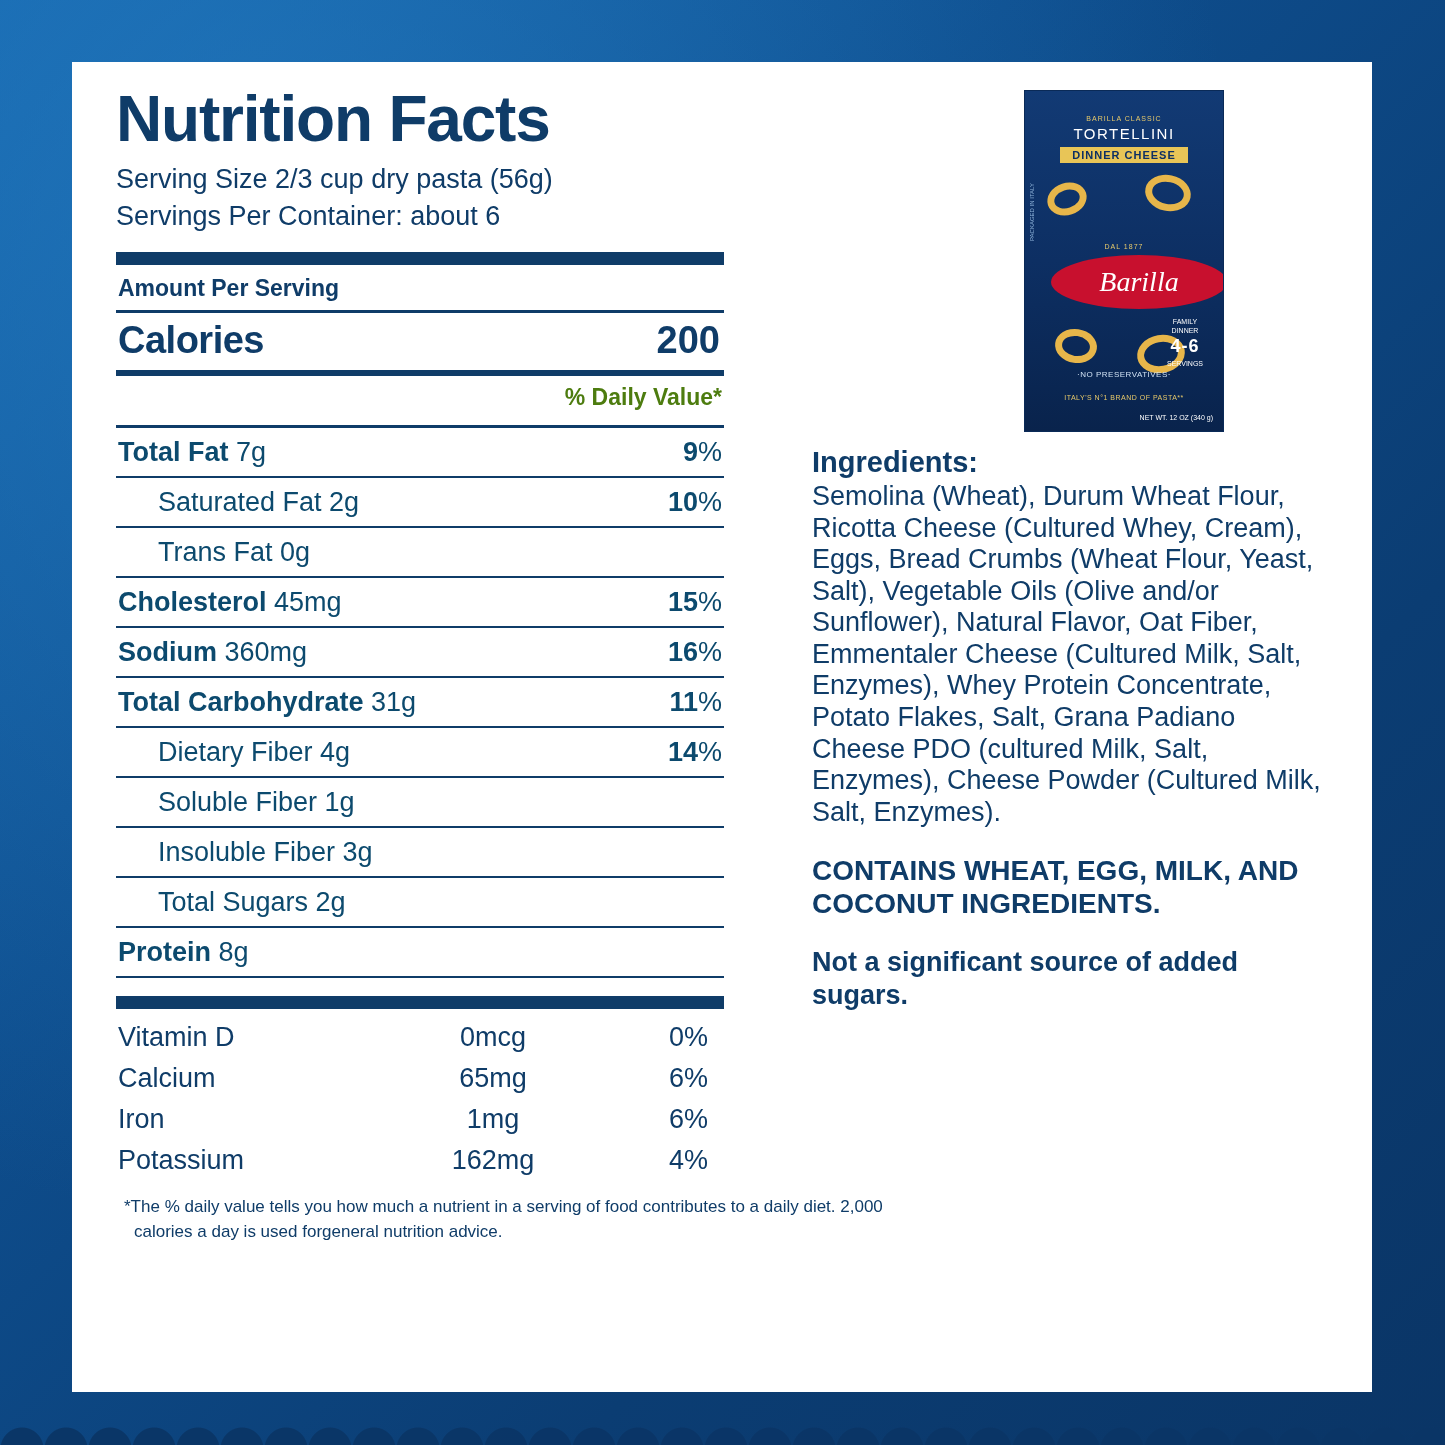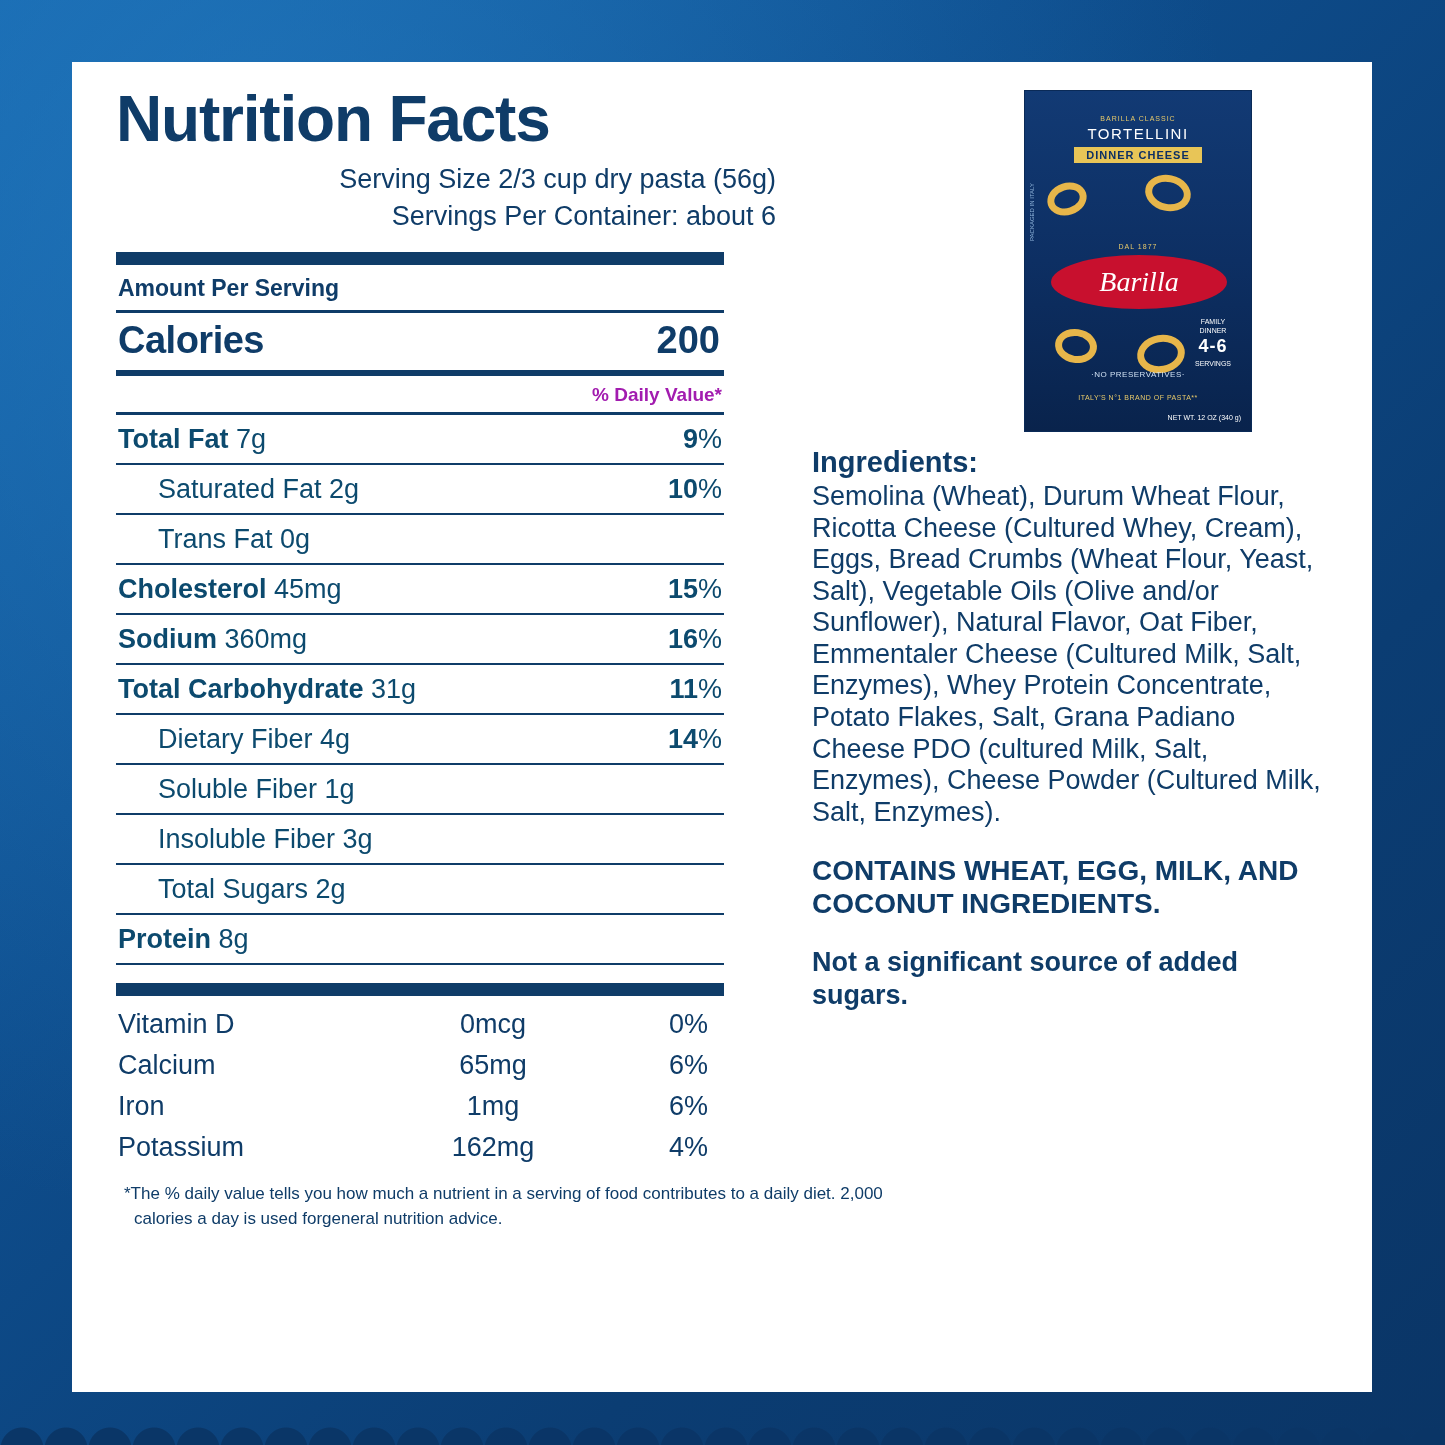--- a/index.html
+++ b/index.html
@@ -42,33 +42,33 @@
     padding:22px 30px 10px 44px;
   }
   
   .left {
     position:absolute; left:44px; top:24px; width:660px;
   }
   .nf-title {
     font-size:64px; font-weight:bold; letter-spacing:-1.2px;
     color:#0f3c68; line-height:1.05; margin:0 0 8px 0;
   }
-  .serving-line { font-size:27px; color:#0f3c68; line-height:1.35;text-align:right; }
+  .serving-line { font-size:27px; color:#0f3c68; line-height:1.35; }
   .rule-thick { height:13px; background:#0f3c68; margin:18px 0 0 0; width:608px;}
   .rule-med { height:6px; background:#0f3c68; width:608px;}
   .rule-thin { height:3px; background:#0f3c68; width:608px;}
   .rule-hair { height:2px; background:#0f3c68; width:608px;}
   .amount-row { font-size:23px; font-weight:bold; color:#0f3c68; padding:10px 0 8px 2px;}
   .cal-row {
     display:flex; justify-content:space-between; align-items:baseline;
     padding:6px 4px 8px 2px; width:608px;
   }
   .cal-label { font-size:38px; font-weight:bold; color:#0f3c68; letter-spacing:-.5px;}
   .cal-val { font-size:38px; font-weight:bold; color:#0f3c68;}
-  .dv-row { width:608px; text-align:right; font-size:19px; font-weight:bold; color:#a21caf; padding:8px 2px 6px 0;}
+  .dv-row { width:608px; text-align:right; font-size:23px; font-weight:bold; color:#4d7c0f; padding:8px 2px 14px 0;}
   .nrow {
     display:flex; justify-content:space-between; align-items:flex-start;
     width:608px; padding:9px 2px 8px 2px; font-size:27px; color:#0c4a6e;
   }
   .nrow .nm b { font-weight:bold; }
   .nrow.indent .nm { padding-left:40px; }
   .pct { font-weight:bold; font-size:27px; }
   .pct .sym { font-weight:normal; }
   .vit-block { width:608px; padding-top:8px; }
   .vit-row {
@@ -80,21 +80,21 @@
   .footnote {
     width:790px; font-size:17px; color:#0f3c68; line-height:1.45; padding-top:14px; padding-left:18px;
     text-indent:-10px;
   }
   
   .right {
     position:absolute; left:740px; top:24px; width:520px;
   }
   .pack {
     position:relative;
-    width:228px; height:342px;
+    width:200px; height:342px;
     margin:4px 4px 0 212px;
     background:linear-gradient(180deg,#123a74 0%, #0d2f63 50%, #09234c 100%);
     border:1px solid #0a2a57;
     overflow:hidden;
   }
   .pack .brandtop { text-align:center; color:#e7c96a; font-size:7px; letter-spacing:1px; margin-top:24px;}
   .pack .tort { text-align:center; color:#ffffff; font-size:15px; letter-spacing:1.5px; margin-top:3px;}
   .pack .three {
     margin:5px auto 0 auto; width:128px; background:#e8c557; color:#0d2f63;
     font-size:11px; letter-spacing:1px; text-align:center; padding:2px 0; font-weight:bold;

